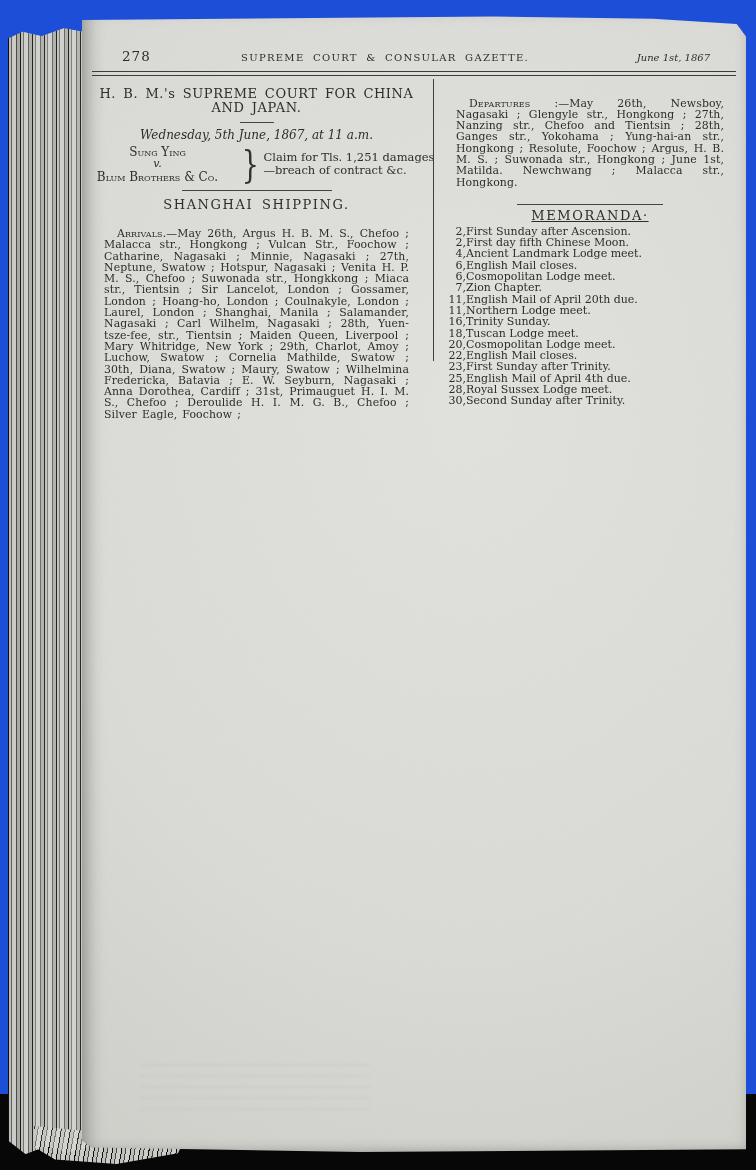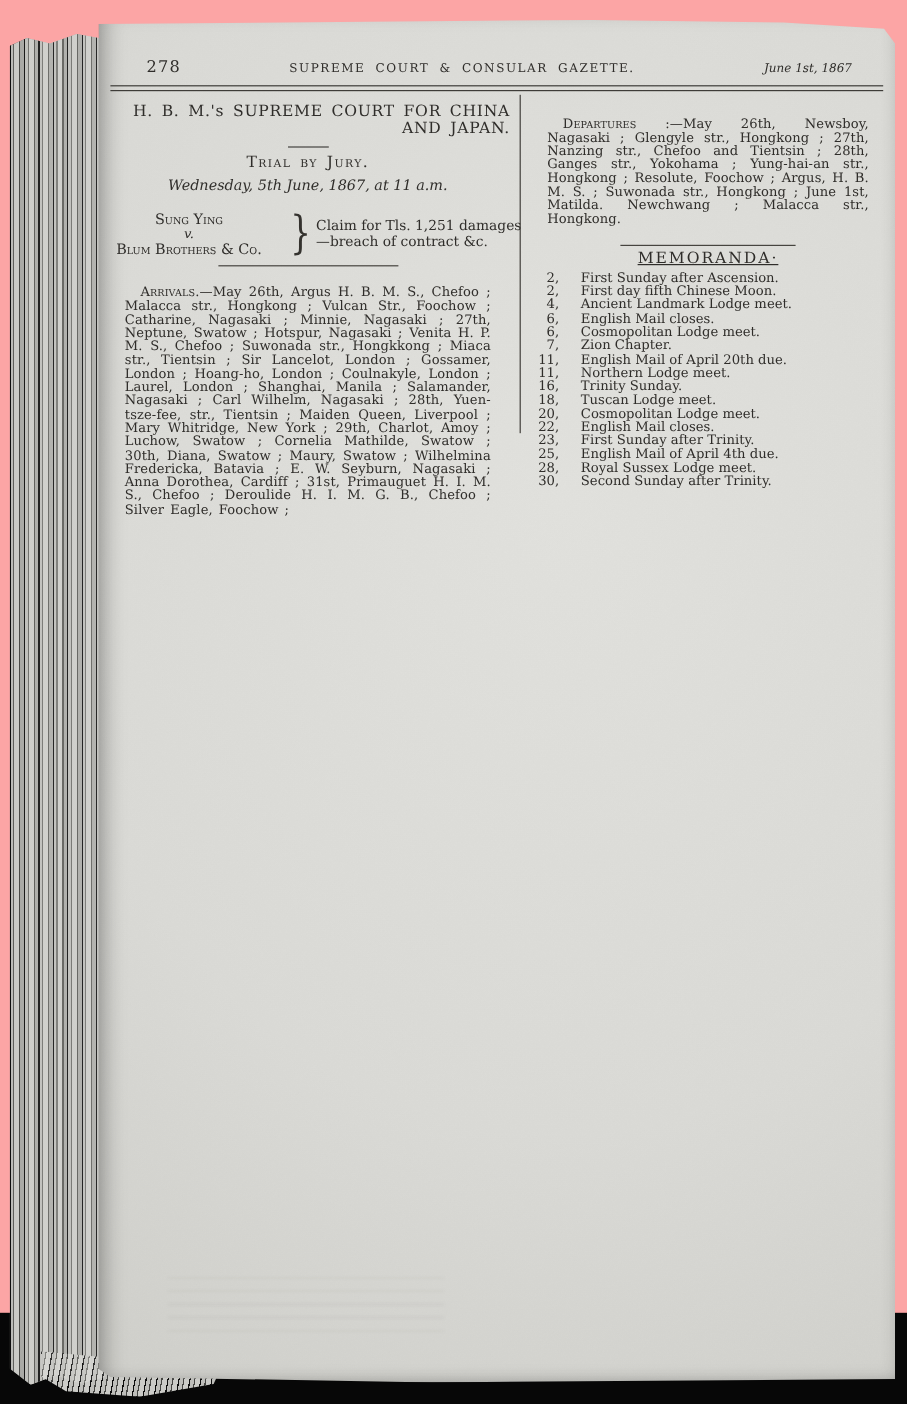--- a/index.html
+++ b/index.html
@@ -2,21 +2,21 @@
 <html><head>
 <meta charset="utf-8">
 <style>
   html, body {
     margin: 0; padding: 0;
     width: 756px; height: 1170px;
     background: #070707;
     overflow: hidden;
     font-family: "DejaVu Serif", "Liberation Serif", serif;
   }
-  .scene { position: relative; width: 756px; height: 1094px; background: #fca5a5; }
+  .scene { position: relative; width: 756px; height: 1094px; background: #1d4ed8; }
 
   
   .page-stack {
     position: absolute; left: 8px; top: 26px; width: 80px; height: 1128px;
     background:
       repeating-linear-gradient(90deg,
         rgba(12,12,12,.85) 0 1px,
         rgba(196,196,192,.95) 1px 3px,
         rgba(110,110,106,.75) 3px 4px,
         rgba(210,210,206,.95) 4px 8px,
@@ -54,43 +54,43 @@
   .rule-double { margin: 7px 4px 0 4px; border-top: 1.5px solid #3e3c38; border-bottom: 1px solid #3e3c38; height: 2.5px; }
 
   
   .columns { display: flex; padding-left: 0; margin-top: 6px; position: relative; }
   .col-left  { width: 337px; flex: none; }
   .col-div   { width: 15px; flex: none; position: relative; }
   .col-div::before { content: ""; position: absolute; left: 8px; top: -3px; width: 1px; height: 282px; background: #413f3b; }
   .col-right { width: 300px; flex: none; }
 
   h1, h2, h3 { margin: 0; font-weight: normal; }
-  .court-title { text-align: right; font-size: 13px; letter-spacing: .6px; word-spacing: 2.5px; line-height: 14.5px; margin-top: 5px; }
+  .court-title { text-align: center; font-size: 13px; letter-spacing: .6px; word-spacing: 2.5px; line-height: 14.5px; margin-top: 5px; }
   .rule-short { width: 34px;  border: 0; border-top: 1px solid #46443f; margin: 6px auto 5px; }
   .rule-med   { width: 150px; border: 0; border-top: 1px solid #46443f; }
   .trial-heading { text-align: center; font-variant: small-caps; font-size: 13px; letter-spacing: 1.2px; word-spacing: 2px; }
   .session-line  { text-align: center; font-style: italic; font-size: 12px; margin-top: 4px; }
 
-  .case-block { display: flex; justify-content: center; align-items: center; margin-top: 16px; }
+  .case-block { display: flex; justify-content: center; align-items: center; margin-top: 4px; }
   .case-parties { width: 158px; text-align: center; font-variant: small-caps; font-size: 12px; line-height: 12.5px; flex: none; }
   .case-versus  { font-style: italic; font-variant: normal; font-size: 11px; }
   .case-brace   { font-size: 36px; font-weight: 200; color: #34322e; transform: scaleX(.75) scaleY(1.05); line-height: 30px; margin: 0 2px; flex: none; }
   .case-claim   { font-size: 11.5px; line-height: 13px; flex: none; }
   .rule-after-case { margin: 7px auto 6px; }
 
   .shipping-heading { text-align: center; font-size: 13px; letter-spacing: 1.6px; word-spacing: 3px; margin: 2px 0 4px; }
   .shipping-par { font-size: 10.9px; line-height: 11.3px; text-align: justify; text-indent: 13px; letter-spacing: .1px; word-spacing: 1.5px; margin: 16px; }
   .sc { font-variant: small-caps; }
 
   .rule-before-memo { margin: 9px auto 3px; width: 146px; }
   .memoranda-heading { text-align: center; font-size: 13px; letter-spacing: 1.6px; word-spacing: 3px; margin-bottom: 3px; text-decoration: underline; }
   .memo-list { font-size: 11px; line-height: 11.3px; }
   .memo-row { display: flex; }
   .memo-day { width: 26px; flex: none; text-align: right; }
-  .memo-event { margin-left: 18px; }
+  .memo-event { margin-left: 0; }
 
   
   .ghost {
     position: absolute; left: 58px; top: 1048px; width: 230px; height: 46px;
     background: repeating-linear-gradient(180deg, rgba(118,115,108,.12) 0 2px, rgba(0,0,0,0) 2px 11px);
     filter: blur(1.2px); opacity: .55;
   }
   .grain { position: absolute; left: 0; top: 0; width: 100%; height: 100%; pointer-events: none; opacity: .55; mix-blend-mode: multiply; }
 </style>
 </head>
@@ -112,37 +112,37 @@
       <div class="rule-double"></div>
 
       <div class="columns">
 
         <div class="col-left">
           <h1 class="court-title">
             <div>H. B. M.'s SUPREME COURT FOR CHINA</div>
             <div>AND JAPAN.</div>
           </h1>
           <hr class="rule-short">
-          <h2 class="trial-heading">Trial by Jury.</h2>
           <div class="session-line">Wednesday, 5th June, 1867, at 11 a.m.</div>
 
           <div class="case-block">
             <div class="case-parties">
               <div>Sung Ying</div>
               <div class="case-versus">v.</div>
               <div>Blum Brothers &amp; Co.</div>
             </div>
             <div class="case-brace">}</div>
             <div class="case-claim">
               <div>Claim for Tls. 1,251 damages</div>
               <div>—breach of contract &amp;c.</div>
             </div>
           </div>
           <hr class="rule-med rule-after-case">
 
+          <h3 class="shipping-heading">SHANGHAI SHIPPING.</h3>
           <p class="shipping-par"><span class="sc">Arrivals.</span><span>—May 26th, Argus H. B. M. S., Chefoo ; Malacca str., Hongkong ; Vulcan Str., Foochow ; Catharine, Nagasaki ; Minnie, Nagasaki ; 27th, Neptune, Swatow ; Hotspur, Nagasaki ; Venita H. P. M. S., Chefoo ; Suwonada str., Hongkkong ; Miaca str., Tientsin ; Sir Lancelot, London ; Gossamer, London ; Hoang-ho, London ; Coulnakyle, London ; Laurel, London ; Shanghai, Manila ; Salamander, Nagasaki ; Carl Wilhelm, Nagasaki ; 28th, Yuen-tsze-fee, str., Tientsin ; Maiden Queen, Liverpool ; Mary Whitridge, New York ; 29th, Charlot, Amoy ; Luchow, Swatow ; Cornelia Mathilde, Swatow ; 30th, Diana, Swatow ; Maury, Swatow ; Wilhelmina Fredericka, Batavia ; E. W. Seyburn, Nagasaki ; Anna Dorothea, Cardiff ; 31st, Primauguet H. I. M. S., Chefoo ; Deroulide H. I. M. G. B., Chefoo ; Silver Eagle, Foochow ;</span></p>
         </div>
 
         <div class="col-div"></div>
 
         <div class="col-right">
           <p class="shipping-par"><span class="sc">Departures :</span><span>—May 26th, Newsboy, Nagasaki ; Glengyle str., Hongkong ; 27th, Nanzing str., Chefoo and Tientsin ; 28th, Ganges str., Yokohama ; Yung-hai-an str., Hongkong ; Resolute, Foochow ; Argus, H. B. M. S. ; Suwonada str., Hongkong ; June 1st, Matilda. Newchwang ; Malacca str., Hongkong.</span></p>
 
           <hr class="rule-med rule-before-memo">
           <h3 class="memoranda-heading">MEMORANDA·</h3>

